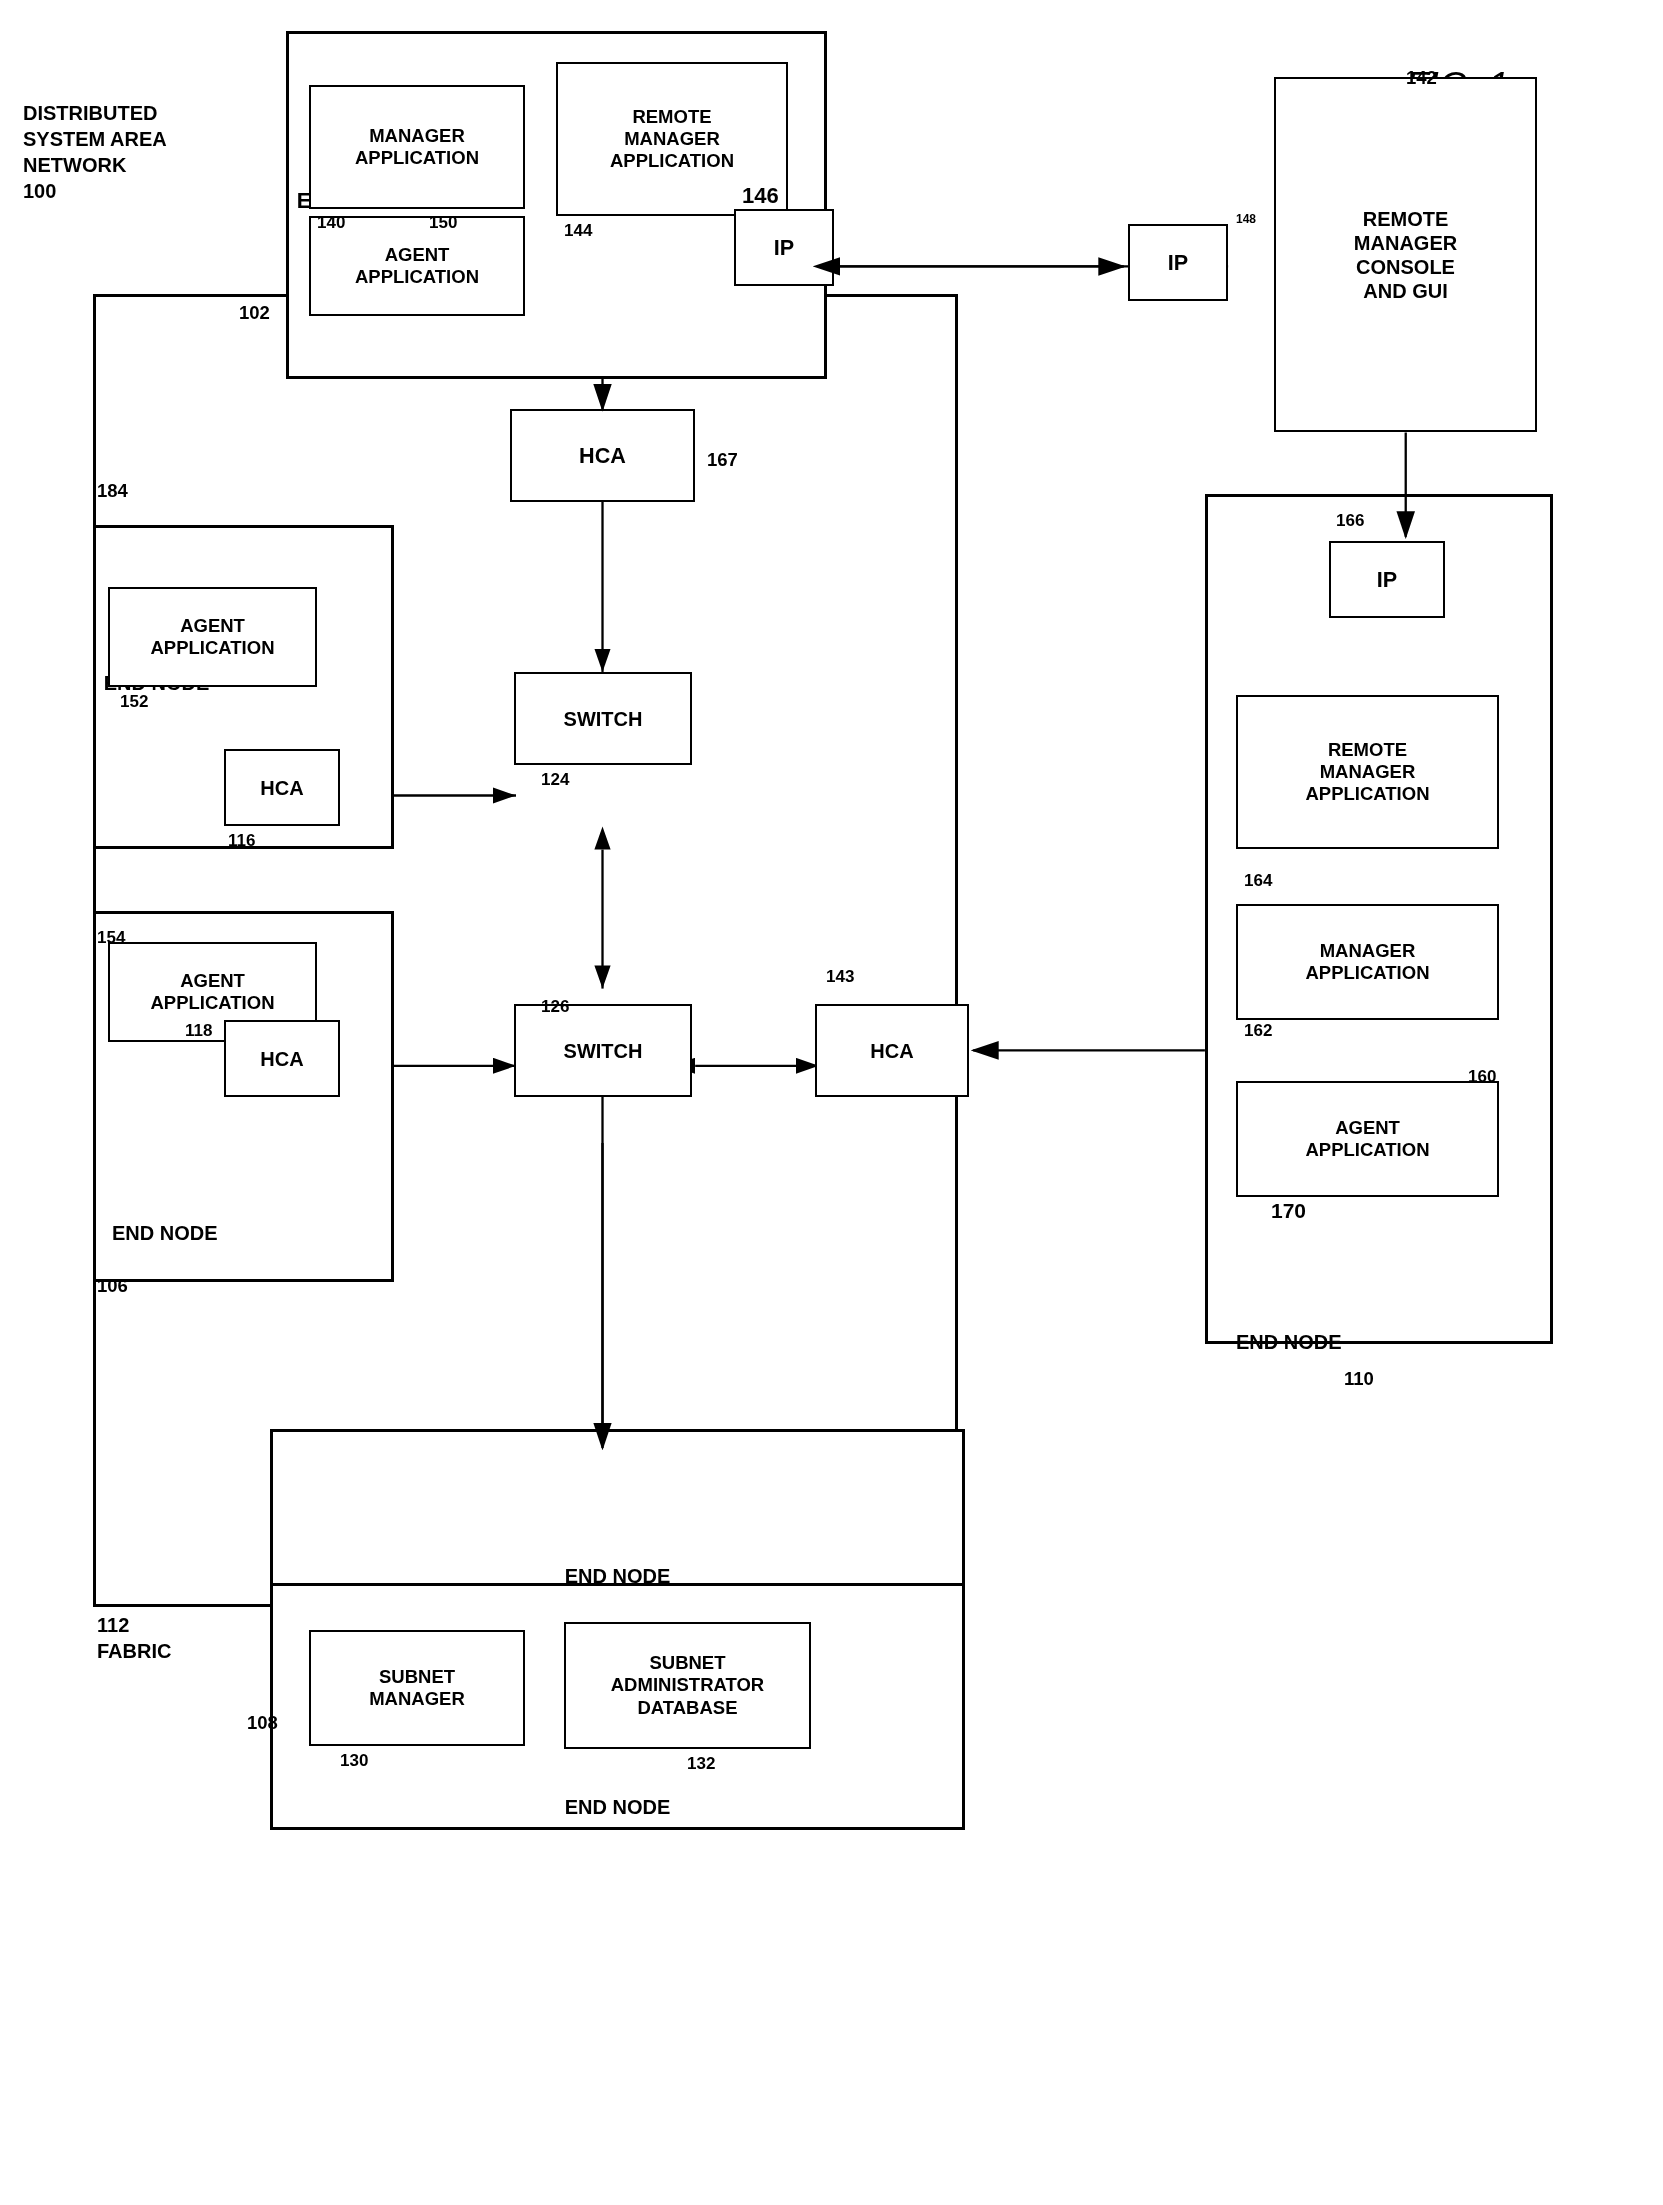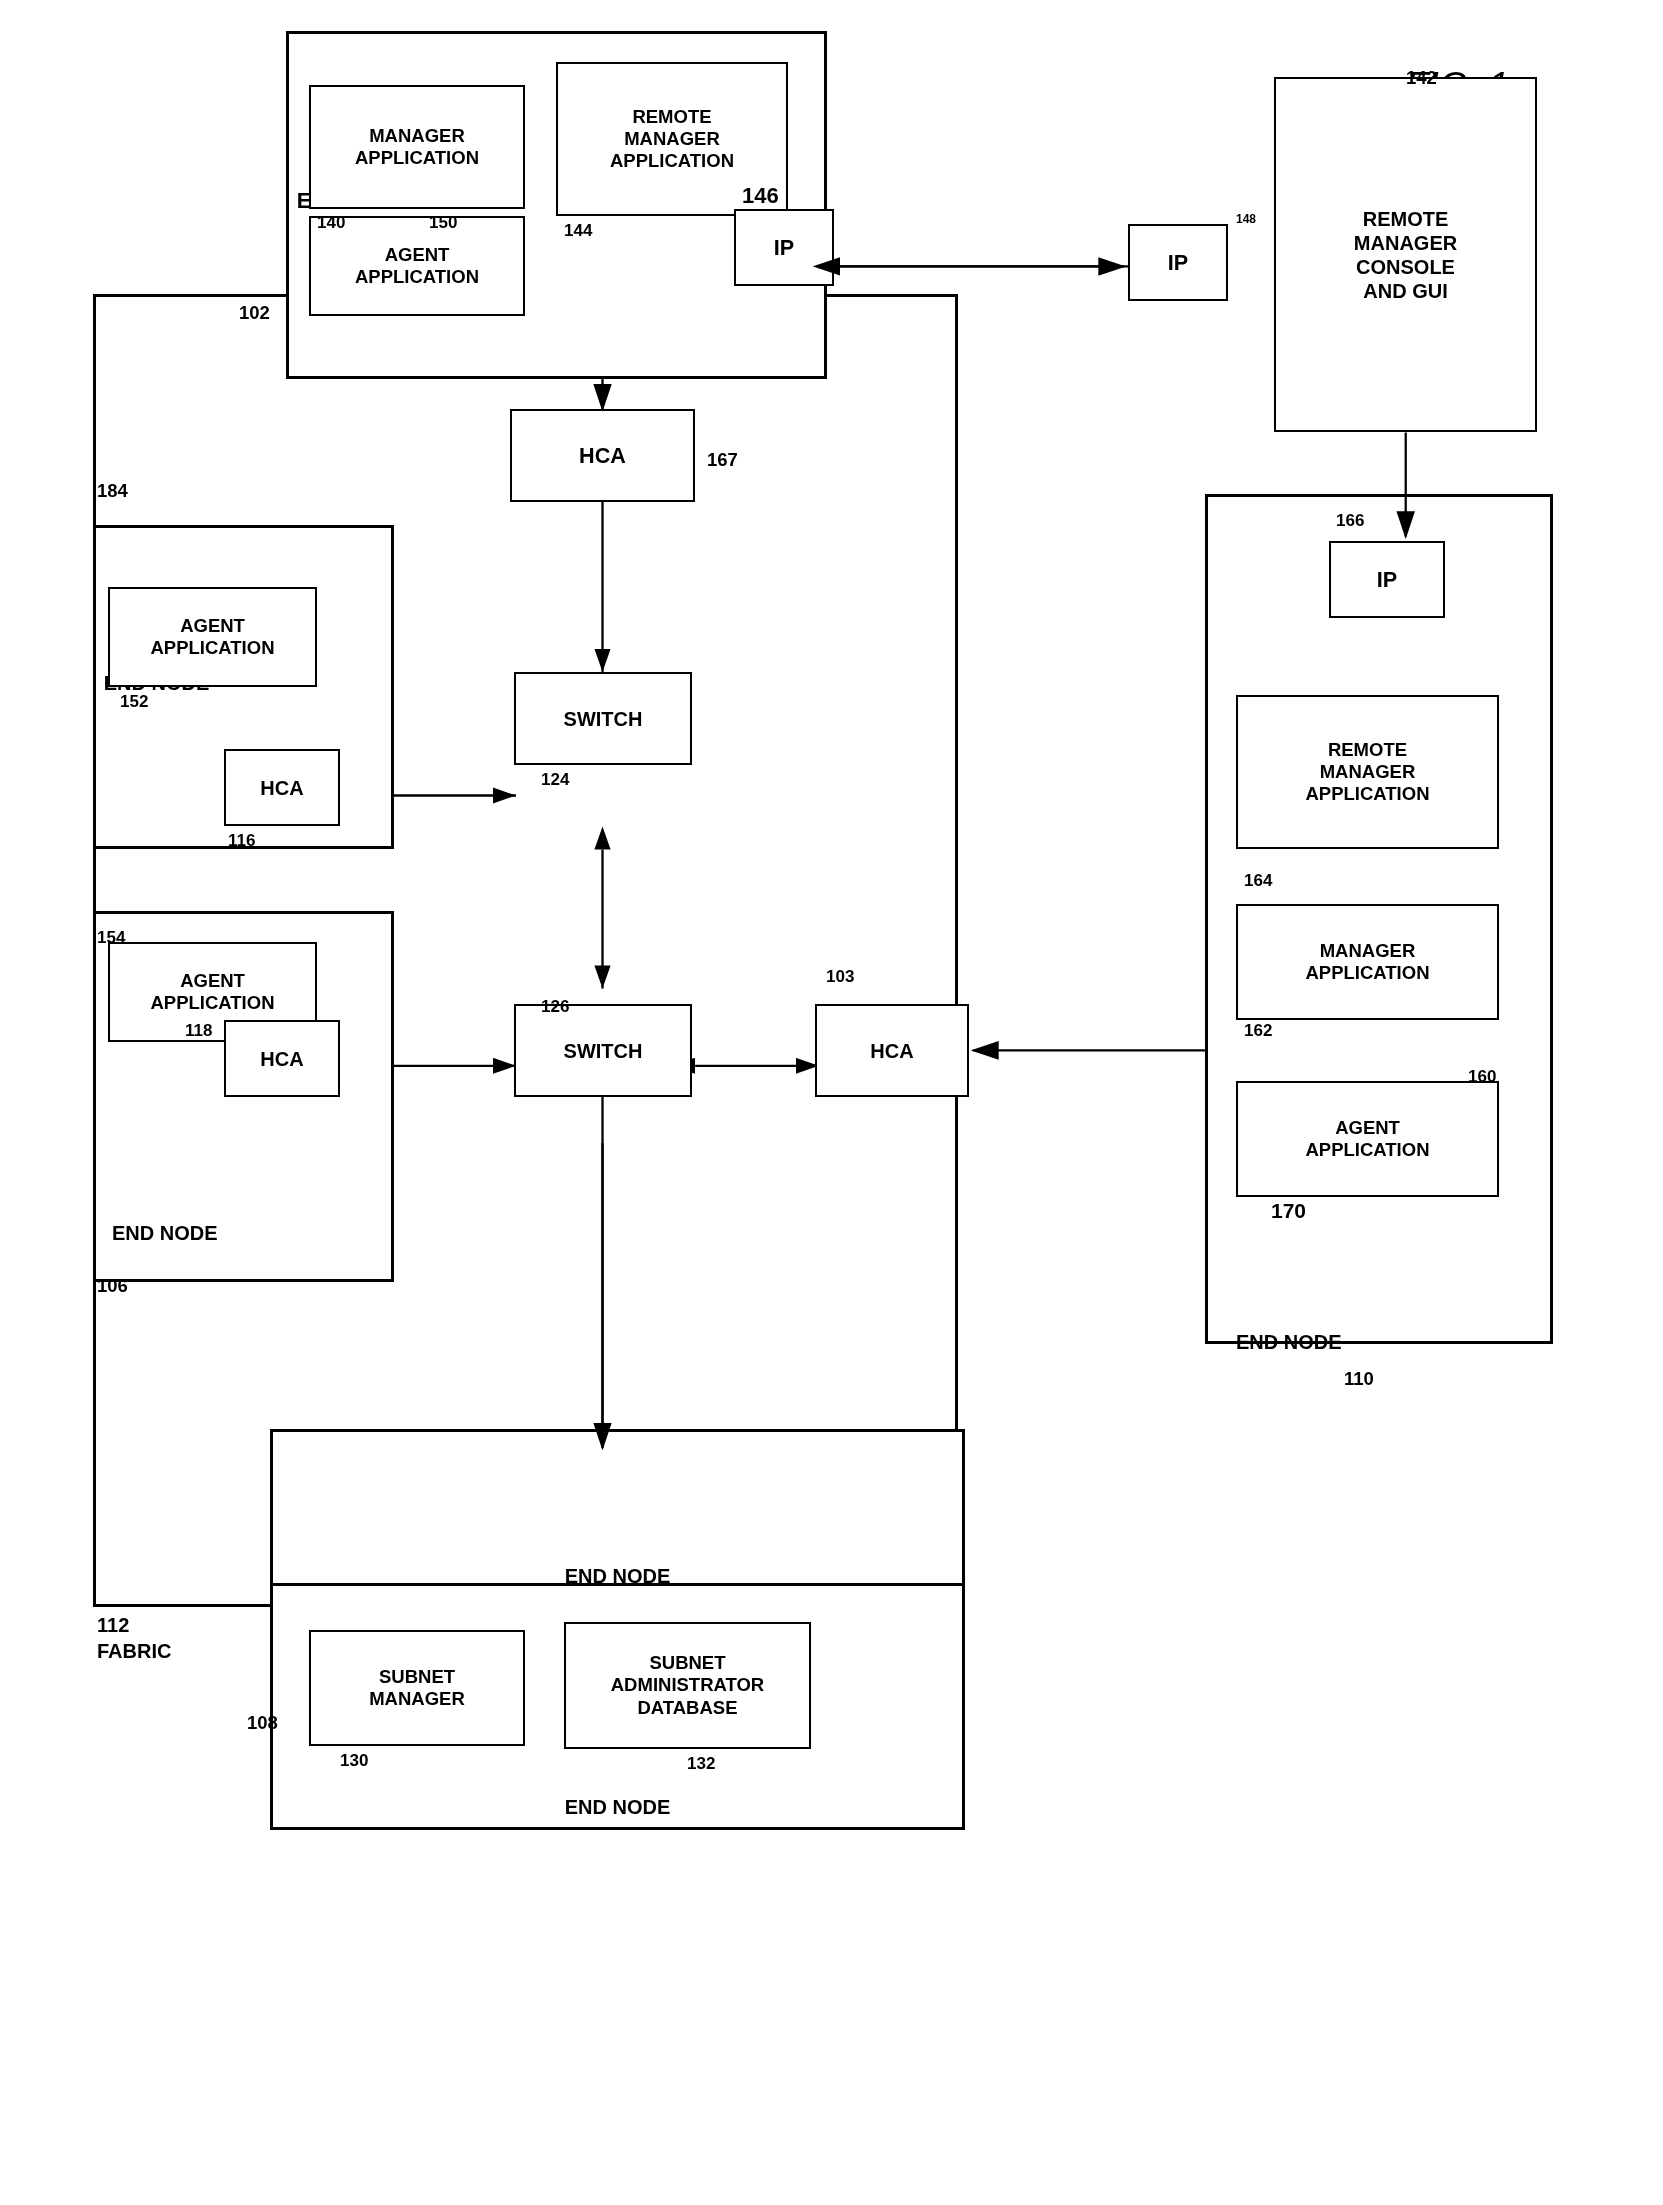--- a/index.html
+++ b/index.html
@@ -79,20 +79,26 @@
     <line x1="780" y1="1480" x2="780" y2="1880" stroke="#000" stroke-width="3" marker-end="url(#arrowhead)"></line>
 
     <line x1="1070" y1="345" x2="1590" y2="345" stroke="#000" stroke-width="3" marker-end="url(#arrowhead)" marker-start="url(#arrowhead-start)"></line>
 
     <line x1="1780" y1="700" x2="1780" y2="850" stroke="#000" stroke-width="3" marker-end="url(#arrowhead)"></line>
 
   </svg>
 
   <div class="label" style="top:62px; left:1406px; font-size:37px; font-style:italic; font-weight:normal;">FIG. 1</div>
 
+  <div class="label" style="top:100px; left:23px; font-size:20px; text-align:left; line-height:1.3;">
+    <span>DISTRIBUTED</span><br>
+    <span>SYSTEM AREA</span><br>
+    <span>NETWORK</span><br>
+    <span>100</span>
+  </div>
 
   <div style="position:absolute; top:294px; left:93px; width:865px; height:1313px;
               border:3.1px solid #000; background:transparent;"></div>
 
   <div class="label" style="bottom:541px; left:97px; font-size:20px;">
     112<br>FABRIC
   </div>
 
   <div class="box box-thick" style="top:31px; left:286px; width:541px; height:348px; align-items:flex-start; padding:7.7px; flex-direction:column;">
     <span style="font-size:21.6px; margin-bottom:7.7px;">END NODE</span>
@@ -161,21 +167,21 @@
   <div class="label" style="top:769px; left:541px; font-size:17px;">124</div>
 
   <div class="box" style="top:1004px; left:514px; width:178px; height:93px; font-size:20px;">
     SWITCH
   </div>
   <div class="label" style="top:996px; left:541px; font-size:17px;">126</div>
 
   <div class="box" style="top:1004px; left:815px; width:154px; height:93px; font-size:20px;">
     HCA
   </div>
-  <div class="label" style="top:966px; left:826px; font-size:17px;">103</div>
+  <div class="label" style="top:966px; left:826px; font-size:17px;">143</div>
 
   <div class="box" style="top:1452px; left:479px; width:154px; height:85px; font-size:20px;">
     HCA
   </div>
   <div class="label" style="top:1537px; left:487px; font-size:17px;">120</div>
 
   <div class="box box-thick" style="top:1429px; left:270px; width:695px; height:170px; align-items:flex-end; padding:7.7px; flex-direction:column; justify-content:flex-end;">
     <span style="font-size:20px; align-self:center;">END NODE</span>
   </div>
 

